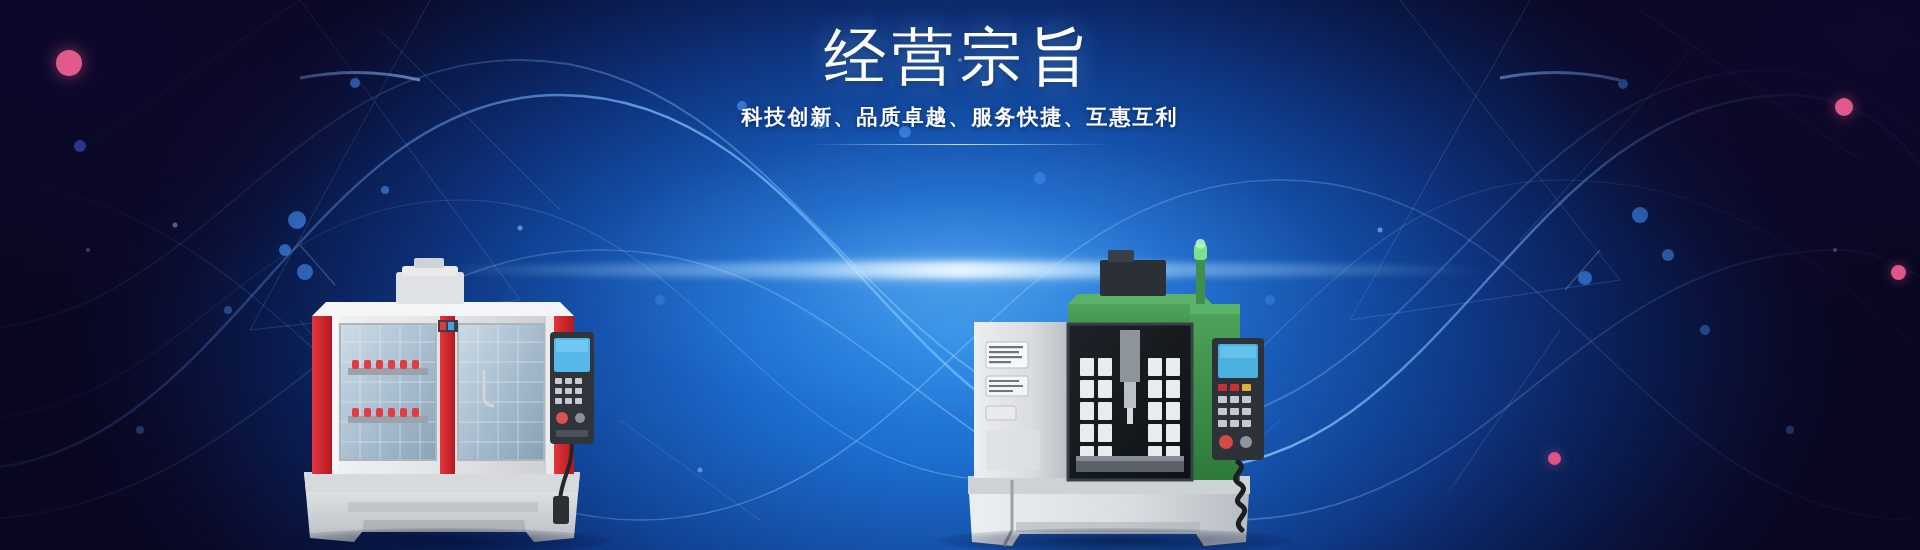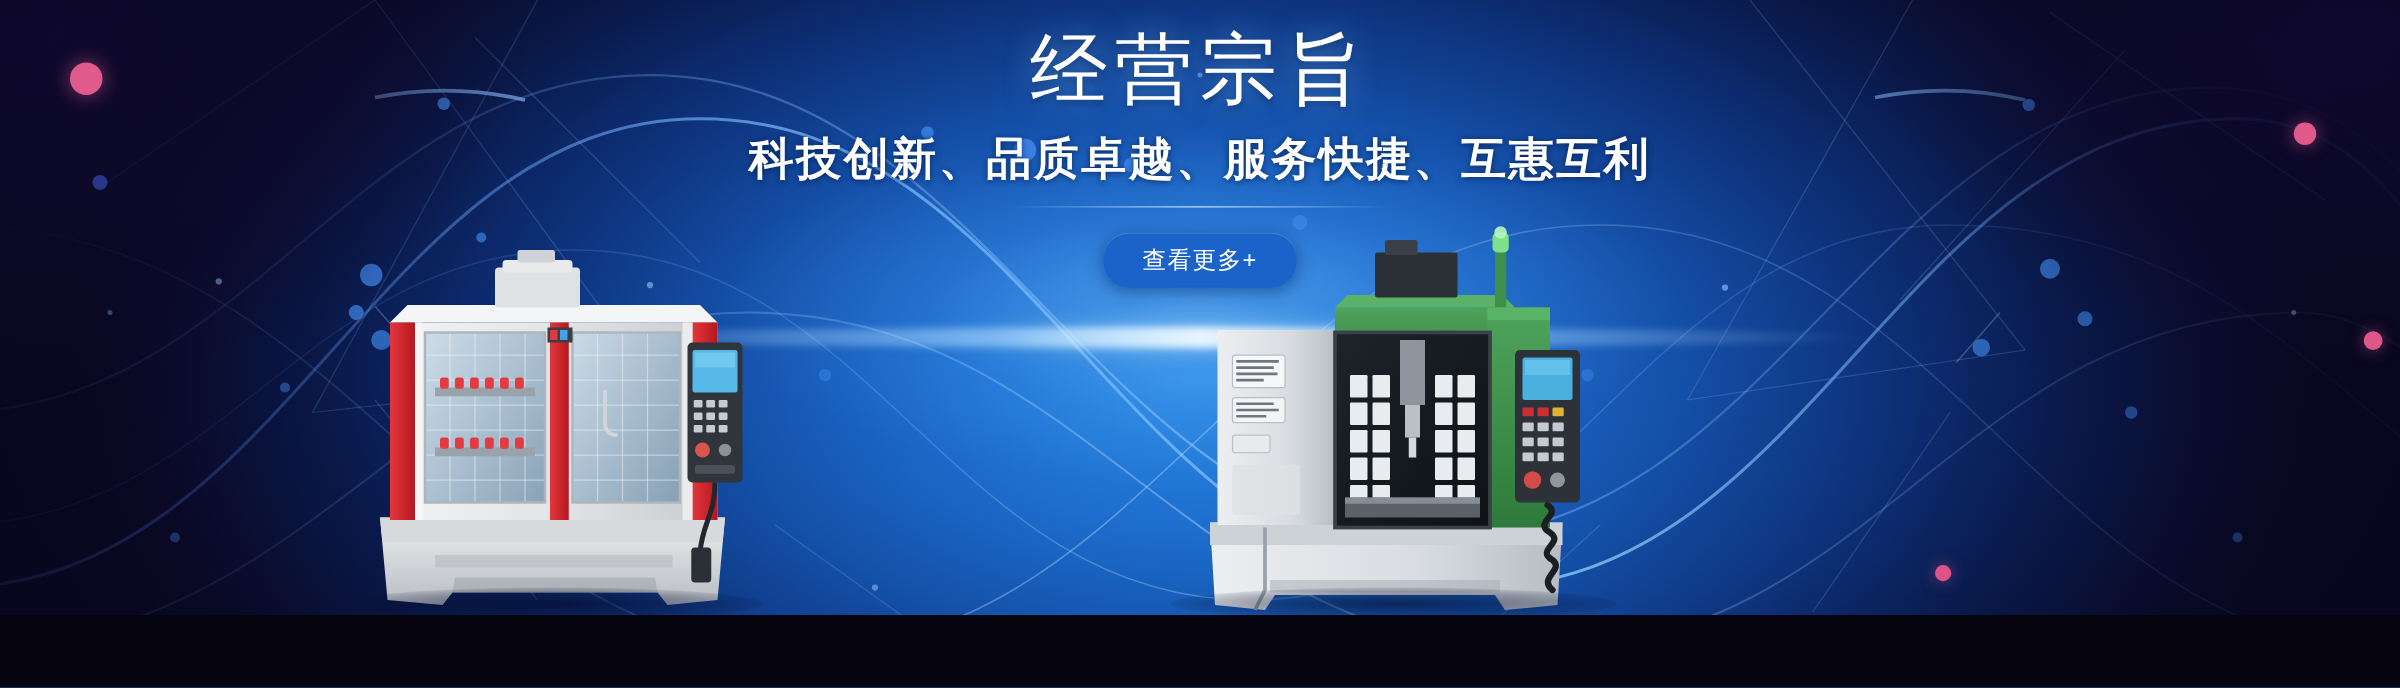--- a/index.html
+++ b/index.html
@@ -1,19 +1,19 @@
 <!DOCTYPE html>
 <html lang="zh"><head>
 <meta charset="utf-8">
 <title>经营宗旨 Banner</title>
 <style>
   html,body{margin:0;padding:0;background:#05040f;}
   *{box-sizing:border-box;}
   .banner{
-    position:relative;width:1920px;height:492px;overflow:hidden;
+    position:relative;width:1920px;height:550px;overflow:hidden;
     font-family:"Liberation Sans","DejaVu Sans",sans-serif;
     background:#0369a1;
   }
   
   .bg-base{position:absolute;inset:0;
     background:
       radial-gradient(ellipse 900px 520px at 50% 62%, #2f8fe6 0%, #1d6fd0 22%, #1450a8 42%, #0d2f76 62%, #0a1b4e 78%, #0b0b2c 92%, #0a0820 100%);
   }
   .bg-vig{position:absolute;inset:0;
     background:
@@ -37,21 +37,21 @@
   svg.waves{position:absolute;inset:0;width:1920px;height:550px;}
   
   .content{position:absolute;left:0;right:0;top:0;text-align:center;z-index:6;}
   .title{
     margin:0;padding-top:24px;
     font-size:62px;line-height:1.08;letter-spacing:6px;
     color:#ffffff;font-weight:400;
     text-shadow:0 0 22px rgba(120,190,255,0.55), 0 2px 6px rgba(0,20,60,0.5);
   }
   .subtitle{
-    margin:12px 0 0;font-size:36px;letter-spacing:2px;color:#ffffff;font-weight:600;
+    margin:12px 0 0;font-size:21px;letter-spacing:2px;color:#ffffff;font-weight:600;
     text-shadow:0 1px 5px rgba(3,25,70,0.75);
   }
   .divider{
     width:300px;height:1px;margin:13px auto 0;
     background:linear-gradient(90deg, rgba(190,225,255,0) 0%, rgba(215,238,255,0.9) 50%, rgba(190,225,255,0) 100%);
   }
   .tagline{
     margin:12px 0 0;font-size:28px;letter-spacing:1px;color:#ffffff;font-weight:600;
     text-shadow:0 1px 6px rgba(3,25,70,0.8);
   }
@@ -408,16 +408,15 @@
       </g>
 
       <path d="M62,250 L62,300 L54,316" fill="none" stroke="#9aa1a8" stroke-width="3"></path>
     </svg>
   </div>
 
   <div class="content">
     <h1 class="title">经营宗旨</h1>
     <p class="subtitle">科技创新、品质卓越、服务快捷、互惠互利</p>
     <div class="divider"></div>
-    <button class="more-btn">查看更多+</button>
   </div>
 
 </div>
 
 </body></html>

